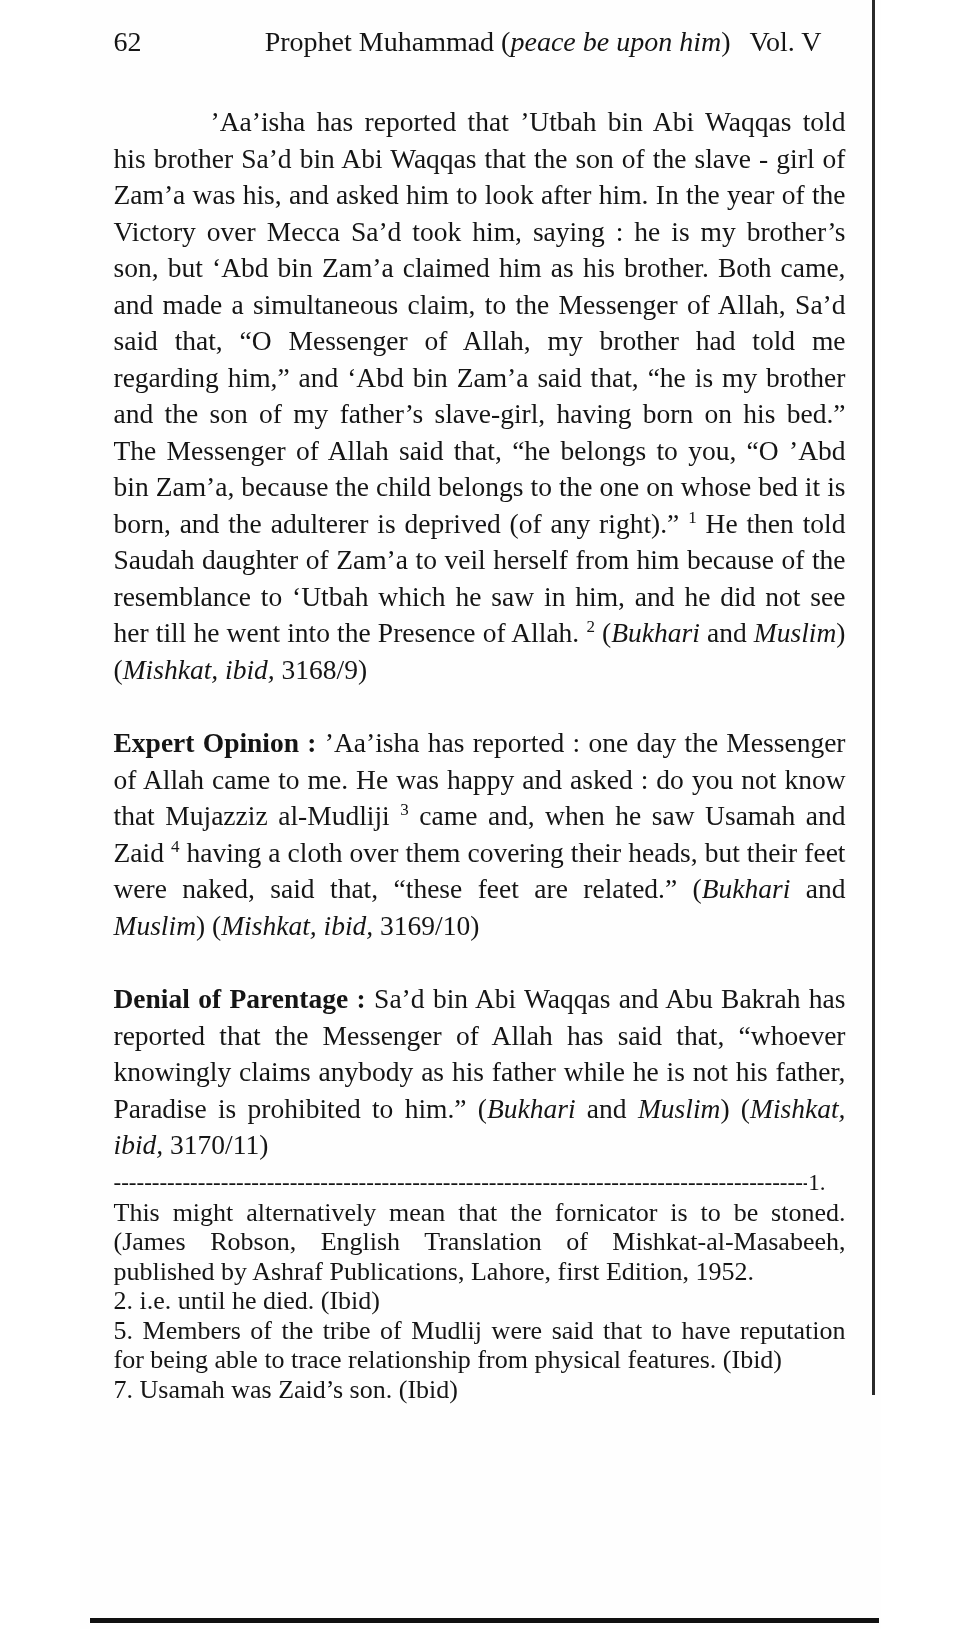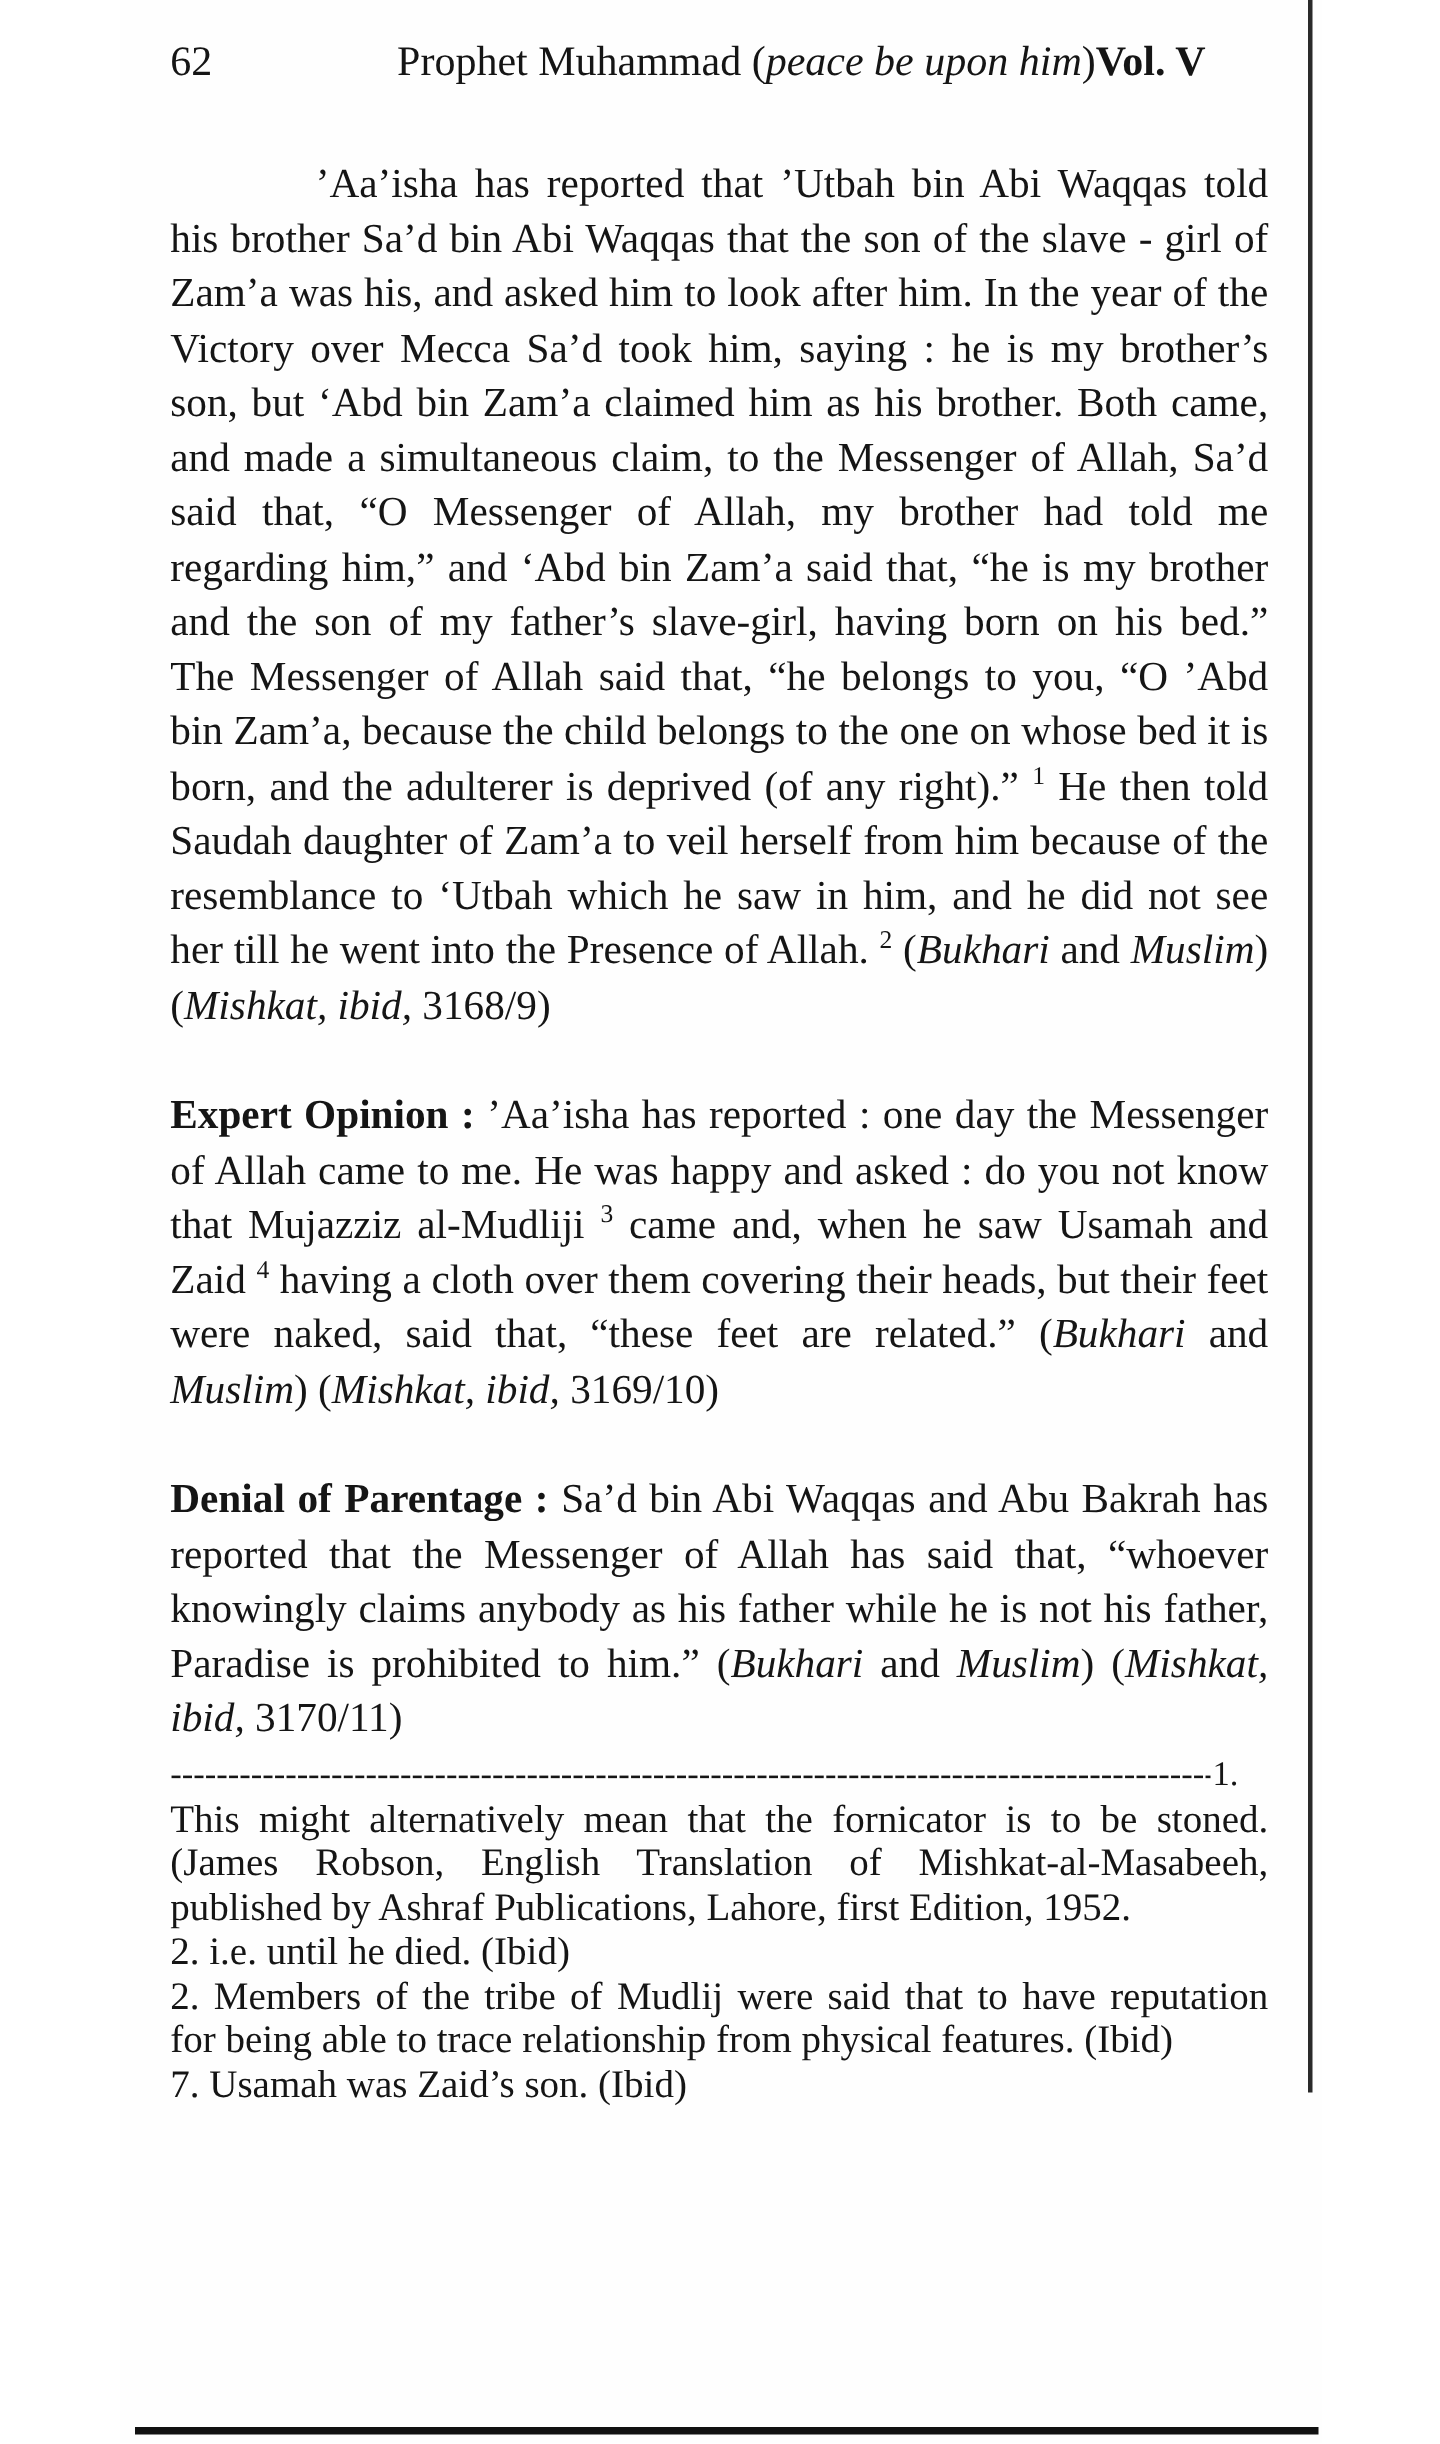--- a/index.html
+++ b/index.html
@@ -14,21 +14,21 @@
     overflow: hidden;
   }
   .header {
     display: flex;
     align-items: baseline;
     padding: 26px 40px 0 34px;
     font-size: 28px;
   }
   .header .page-num { min-width: 90px; }
   .header .book-title { flex: 1; text-align: right; }
-  .header .volume { min-width: 110px; text-align: left; font-weight: bold; }
+  .header .volume { min-width: 110px; text-align: center; }
 
   .content {
     margin: 46px 35px 0 34px;
     text-align: justify;
     font-size: 27.5px;
     line-height: 36.5px;
   }
   .body-para { margin: 0 0 37px 0; }
   .body-para.indent { text-indent: 97px; }
   sup {
@@ -92,21 +92,21 @@
     <p class="body-para" style="margin-bottom:6px;"><span style="font-weight: bold;">Denial of Parentage : </span><span>Sa’d bin Abi Waqqas and Abu Bakrah has reported that the Messenger of Allah has said that, “whoever knowingly claims anybody as his father while he is not his father, Paradise is prohibited to him.” (</span><span style="font-style: italic;">Bukhari</span><span> and </span><span style="font-style: italic;">Muslim</span><span>) (</span><span style="font-style: italic;">Mishkat, ibid,</span><span> 3170/11)</span></p>
 
     <div class="footnote-rule">
       <span class="dashes">------------------------------------------------------------------------------------------------------------------------</span>
       <span class="rule-label">1.</span>
     </div>
 
     <div class="footnotes">
       <p class="fn">This might alternatively mean that the fornicator is to be stoned.  (James Robson, English Translation of Mishkat-al-Masabeeh, published by Ashraf Publications, Lahore, first Edition, 1952.</p>
       <p class="fn">2.  i.e. until he died. (Ibid)</p>
-      <p class="fn">2.  Members of the tribe of Mudlij were said that to have reputation for being able to trace relationship from physical features. (Ibid)</p>
+      <p class="fn">5.  Members of the tribe of Mudlij were said that to have reputation for being able to trace relationship from physical features. (Ibid)</p>
       <p class="fn">7.  Usamah was Zaid’s son. (Ibid)</p>
     </div>
   </div>
 
   <div class="scan-edge-right"></div>
   <div class="scan-edge-bottom"></div>
 
 </div>
 
 </body></html>

